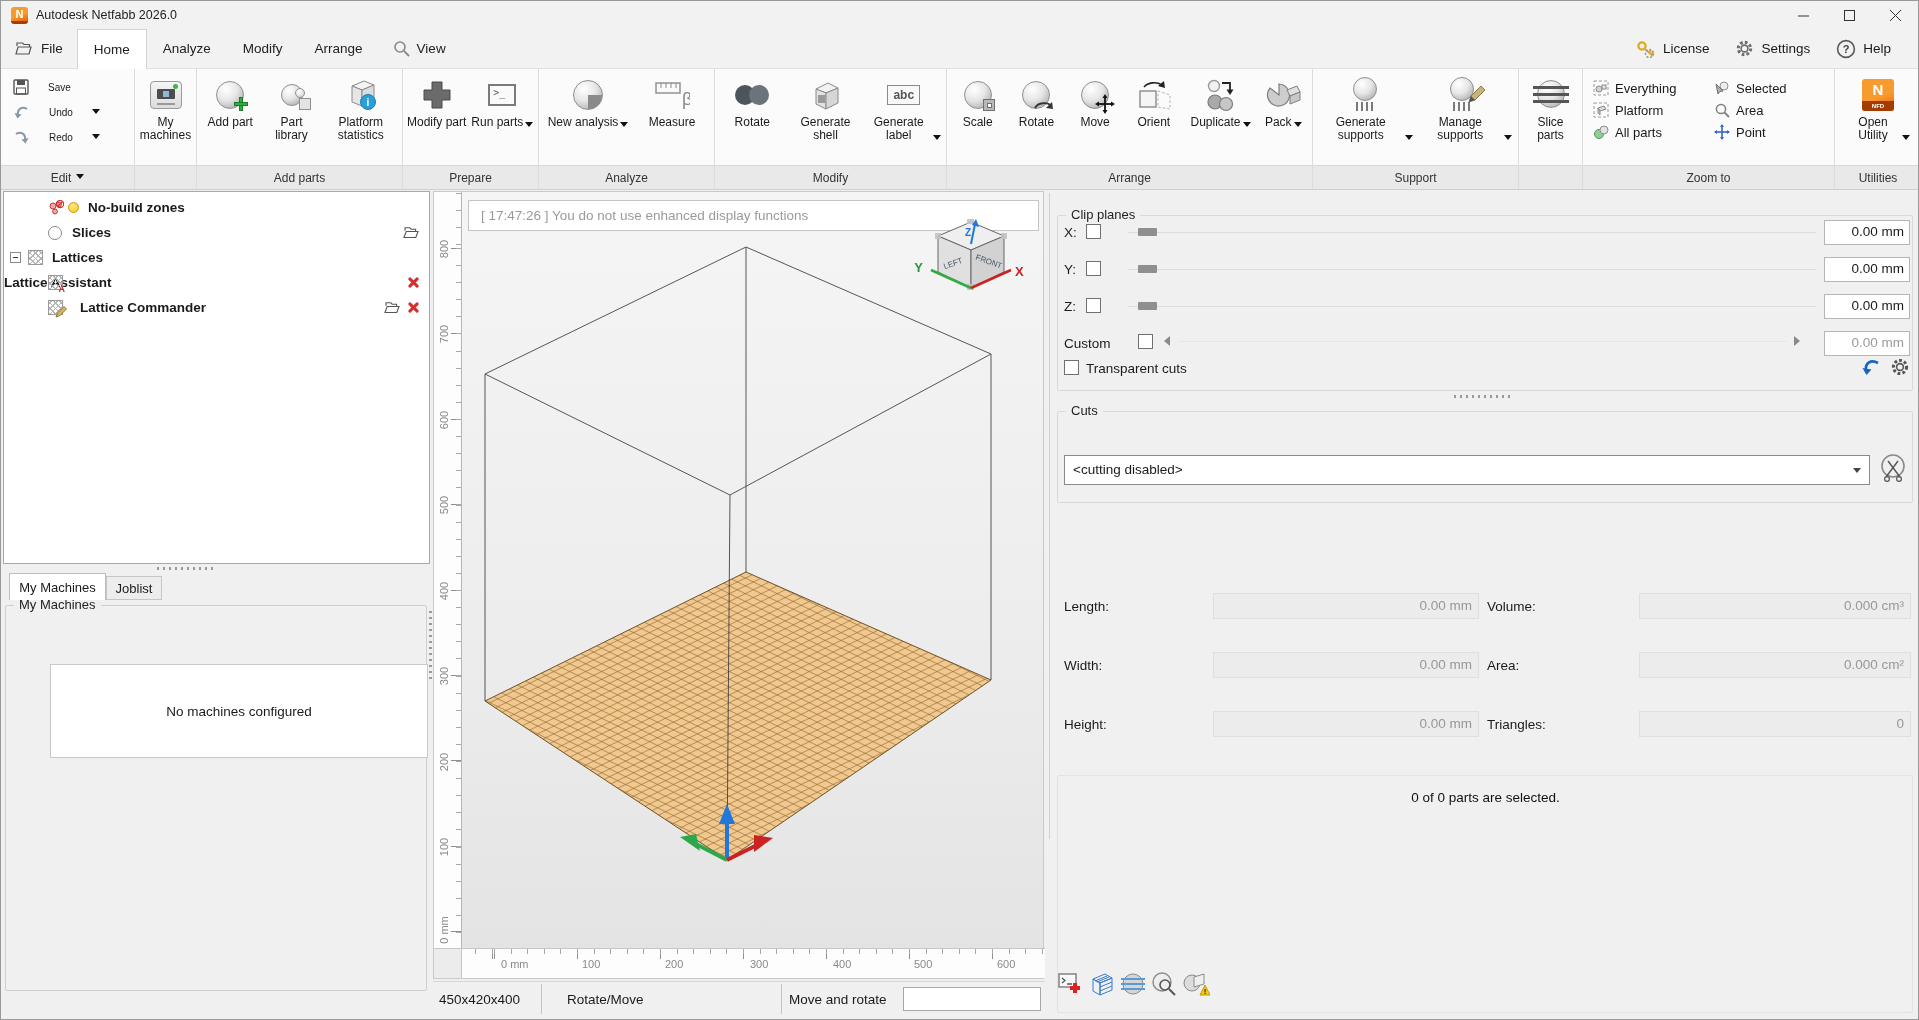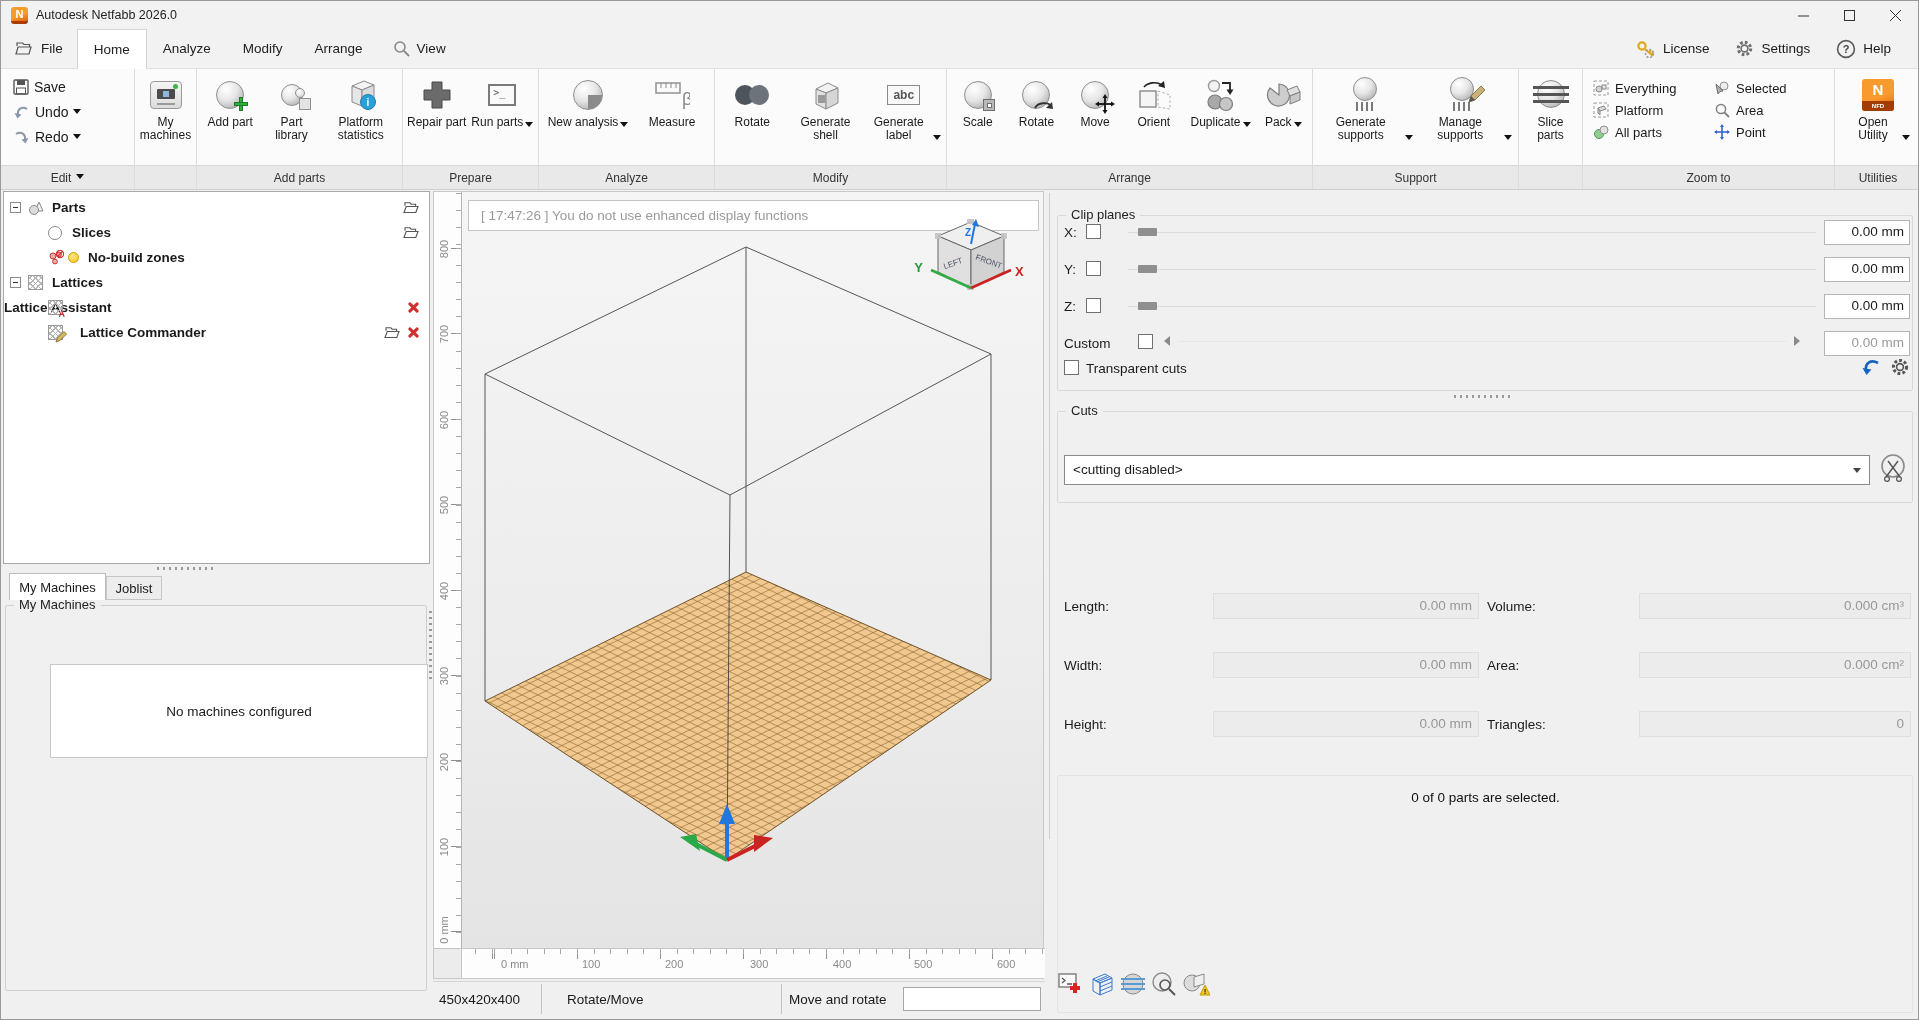--- a/index.html
+++ b/index.html
@@ -34,21 +34,21 @@
 .rgroup{height:120px;border-right:1px solid #dcdcdc;display:flex;flex-direction:column;flex:0 0 auto}
 .gitems{height:96px;display:flex;justify-content:space-evenly;align-items:flex-start;padding-top:5px}
 .glabel{height:24px;background:#e9e9e9;border-top:1px solid #d8d8d8;font-size:12px;color:#333;
   display:flex;align-items:center;justify-content:center;gap:5px}
 .rbtn{display:flex;flex-direction:column;align-items:center;color:#1a1a1a}
 .rbtn .ic{height:42px;display:flex;align-items:center;justify-content:center}
 .rbtn .lblrow{display:flex;align-items:flex-end;justify-content:center;gap:2px}
 .rbtn .lbl{font-size:12px;line-height:13px;text-align:center;white-space:pre-line}
 .dda{width:0;height:0;border-left:4px solid transparent;border-right:4px solid transparent;
   border-top:5px solid #111;display:inline-block;margin-bottom:2px}
-.srow{display:flex;align-items:center;gap:5px;height:20px;font-size:14px}
+.srow{display:flex;align-items:center;gap:19px;height:20px;font-size:10px}
 .editcol{flex-direction:column;align-items:flex-start;justify-content:flex-start;padding:8px 0 0 12px;gap:5px}
 .sph{width:28px;height:28px;border-radius:50%;border:1px solid #8f8f8f;
   background:radial-gradient(circle at 35% 28%,#ffffff,#e6e6e6 45%,#bdbdbd 75%,#9c9c9c)}
 .iwrap{position:relative}
 .zoomgrid{display:grid;grid-template-rows:repeat(3,22px);grid-auto-flow:column;column-gap:6px;
   padding:8px 6px 0 10px;height:96px}
 .zitem{display:flex;align-items:center;gap:6px;font-size:13px;width:115px}
 
 
 .tree{position:absolute;left:2px;top:190px;width:427px;height:373px;background:#fff;
@@ -306,21 +306,21 @@
 
     <div class="rgroup" style="width:136px">
       <div class="gitems">
         <div class="rbtn" style="width:60px">
           <div class="ic">
             <svg width="30" height="30">
                 <polygon points="10,2 20,2 20,10 28,10 28,20 20,20 20,28 10,28 10,20 2,20 2,10 10,10" fill="#6b6b6b" stroke="#4a4a4a"></polygon>
               </svg>
           </div>
           <div class="lblrow">
-              <span class="lbl">Repair part</span>
+              <span class="lbl">Modify part</span>
             </div>
         </div>
         <div class="rbtn" style="width:64px">
           <div class="ic">
             <div style="width:28px;height:22px;border:2px solid #7a7a7a;background:#fafafa;font-family:'DejaVu Sans Mono',monospace;font-size:10px;color:#555;padding:1px 3px">&gt;_</div>
           </div>
           <div class="lblrow">
               <span class="lbl">Run parts</span>
               <span class="dda"></span>
             </div>
@@ -625,51 +625,38 @@
         </div>
       </div>
       <div class="glabel">
           <span>Utilities</span>
         </div>
     </div>
   </div>
 
   <div class="tree">
     <div class="trow">
-      <span class="expander"></span>
-      <svg width="18" height="16" style="position:absolute;left:24px">
-        <polygon points="11,2 15,11 7,11" fill="#efefef" stroke="#8a8a8a"></polygon>
-        <circle cx="6" cy="10" r="4.5" fill="#dcdcdc" stroke="#8a8a8a"></circle>
-      </svg>
-      <span style="margin-left:48px">Parts</span>
-      <div class="tree-right" style="right:10px">
-        <svg width="16" height="13">
-            <path d="M1 11.5 L3.2 5.5 H15 L12.8 11.5 Z M2 4.8 V1.8 H6.8 L8.2 3.2 H12.6 V5.5" fill="none" stroke="#555" stroke-width="1.1"></path>
-          </svg>
-      </div>
-    </div>
-    <div class="trow">
-      <div style="position:absolute;left:44px;width:14px;height:14px;border-radius:50%;border:1.5px solid #8a8a8a;background:#fff"></div>
-      <span style="margin-left:68px">Slices</span>
-      <div class="tree-right" style="right:10px">
-        <svg width="16" height="13">
-            <path d="M1 11.5 L3.2 5.5 H15 L12.8 11.5 Z M2 4.8 V1.8 H6.8 L8.2 3.2 H12.6 V5.5" fill="none" stroke="#555" stroke-width="1.1"></path>
-          </svg>
-      </div>
-    </div>
-    <div class="trow">
       <svg width="16" height="15" style="position:absolute;left:44px">
         <circle cx="5" cy="6" r="3" fill="#f2aab0" stroke="#c0392b"></circle>
         <circle cx="11" cy="4.5" r="2.4" fill="#f2aab0" stroke="#c0392b"></circle>
         <circle cx="7" cy="11.5" r="2.4" fill="#f2aab0" stroke="#c0392b"></circle>
         <circle cx="12" cy="4" r="3.6" fill="none" stroke="#d32f2f" stroke-width="1.2"></circle>
         <line x1="9.5" y1="6.5" x2="14.5" y2="1.5" stroke="#d32f2f" stroke-width="1.2"></line>
       </svg>
       <div style="position:absolute;left:64px;width:11px;height:11px;border-radius:50%;background:radial-gradient(circle at 38% 32%,#ffe88a,#f6c61a);border:1px solid #cf9a00"></div>
       <span style="margin-left:84px">No-build zones</span>
+    </div>
+    <div class="trow">
+      <div style="position:absolute;left:44px;width:14px;height:14px;border-radius:50%;border:1.5px solid #8a8a8a;background:#fff"></div>
+      <span style="margin-left:68px">Slices</span>
+      <div class="tree-right" style="right:10px">
+        <svg width="16" height="13">
+            <path d="M1 11.5 L3.2 5.5 H15 L12.8 11.5 Z M2 4.8 V1.8 H6.8 L8.2 3.2 H12.6 V5.5" fill="none" stroke="#555" stroke-width="1.1"></path>
+          </svg>
+      </div>
     </div>
     <div class="trow">
       <span class="expander"></span>
       <div class="hatch" style="position:absolute;left:24px"></div>
       <span style="margin-left:48px">Lattices</span>
     </div>
     <div class="trow">
       <div class="iwrap" style="position:absolute;left:44px">
         <div class="hatch"></div>
         <span style="position:absolute;right:-2px;bottom:-4px;color:#c62828;font-size:9px;font-weight:bold">A</span>

